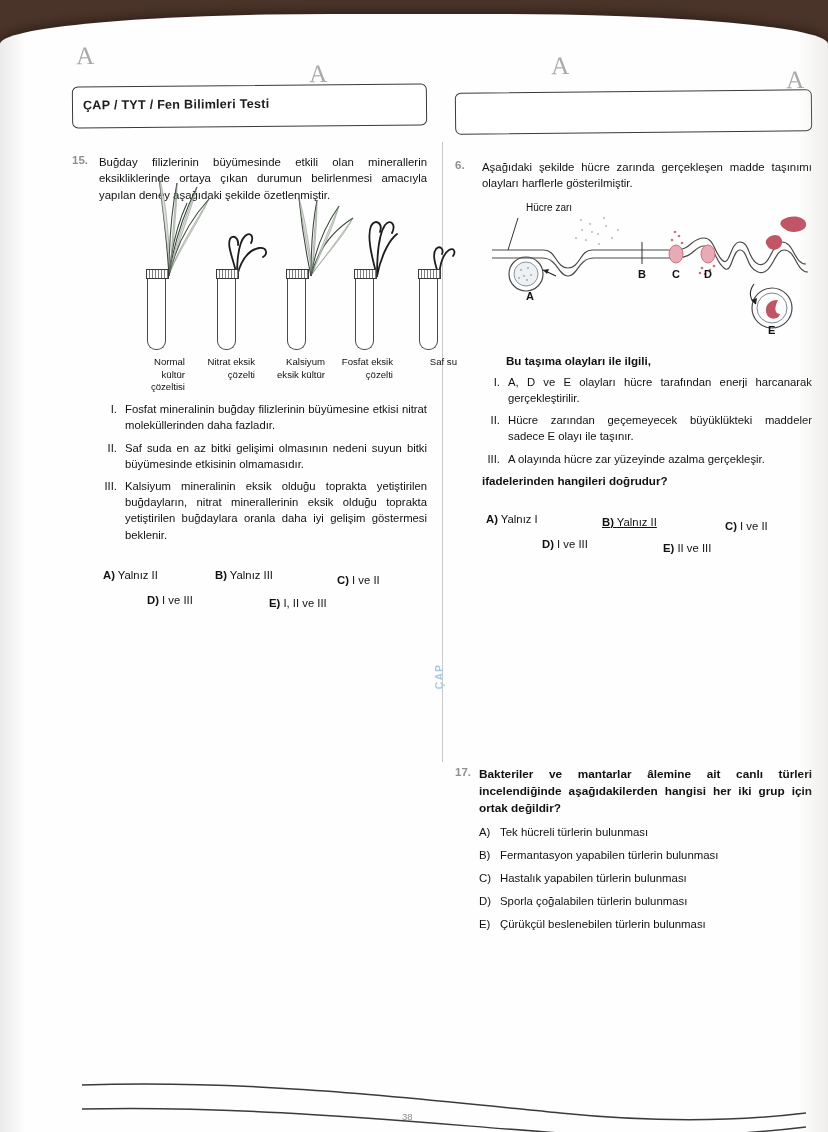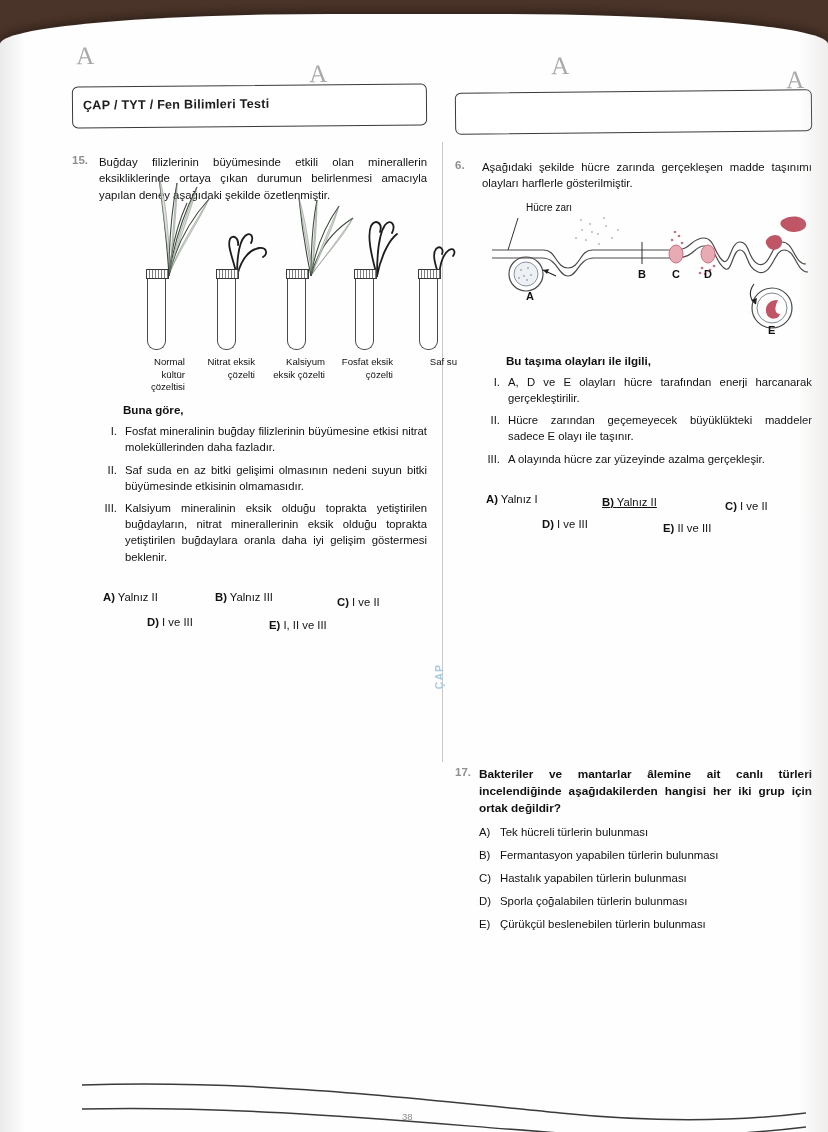--- a/index.html
+++ b/index.html
@@ -303,21 +303,21 @@
             <g fill="#d7ddd4" opacity=".85" stroke="#5a6b5a" stroke-width=".5">
               <path d="M2 12 C8 32 13 62 15 88 C10 58 4 30 2 12z"></path>
               <path d="M20 14 C18 38 16 64 15 88 C18 62 20 34 20 14z"></path>
               <path d="M42 20 C32 44 20 70 15 88 C24 66 36 42 42 20z"></path>
               <path d="M56 32 C42 52 24 76 15 88 C26 72 46 52 56 32z"></path>
             </g>
           </svg>
           <div class="tube-glass">
             <div class="tube-plug"></div>
           </div>
-          <div class="tube-caption">Kalsiyum eksik çözelti</div>
+          <div class="tube-caption">Kalsiyum eksik kültür</div>
         </div>
 
         <div class="tube-unit" style="left:256px;">
           <svg class="sprout" width="52" height="62" viewBox="0 0 52 62">
             <g fill="none" stroke="#1d1d1d" stroke-width="1.8" stroke-linecap="round">
               <path d="M12 60 C6 38 2 20 6 10 C10 2 18 7 15 16"></path>
               <path d="M12 60 C12 36 14 18 20 9 C26 2 31 9 27 17"></path>
               <path d="M12 60 C16 40 24 24 32 18"></path>
             </g>
           </svg>
@@ -334,21 +334,20 @@
               <path d="M10 32 C11 20 14 10 20 6 C25 3 27 8 24 12"></path>
             </g>
           </svg>
           <div class="tube-glass">
             <div class="tube-plug"></div>
           </div>
           <div class="tube-caption">Saf su</div>
         </div>
       </div>
 
-      <div class="q-lead">Buna göre,</div>
 
       <div class="roman-list">
         <div class="roman-item">
           <span class="roman-lbl">I.</span>
           <span class="roman-txt">Fosfat mineralinin buğday filizlerinin büyümesine etkisi nitrat moleküllerinden daha fazladır.</span>
         </div>
         <div class="roman-item">
           <span class="roman-lbl">II.</span>
           <span class="roman-txt">Saf suda en az bitki gelişimi olmasının nedeni suyun bitki büyümesinde etkisinin olmamasıdır.</span>
         </div>
@@ -462,20 +461,21 @@
         <div class="roman-item">
           <span class="roman-lbl">II.</span>
           <span class="roman-txt">Hücre zarından geçemeyecek büyüklükteki maddeler sadece E olayı ile taşınır.</span>
         </div>
         <div class="roman-item">
           <span class="roman-lbl">III.</span>
           <span class="roman-txt">A olayında hücre zar yüzeyinde azalma gerçekleşir.</span>
         </div>
       </div>
 
+      <div class="q-ask"><span>ifadelerinden hangileri </span><span>doğrudur?</span></div>
 
       <div class="choices-grid">
         <span class="choice" style="left:4px;   top:0px;"><b>A)</b> <span>Yalnız I</span></span>
         <span class="choice" style="left:120px; top:3px;text-decoration:underline;"><b>B)</b> <span>Yalnız II</span></span>
         <span class="choice" style="left:243px; top:7px;"><b>C)</b> <span>I ve II</span></span>
         <span class="choice" style="left:60px;  top:25px;"><b>D)</b> <span>I ve III</span></span>
         <span class="choice" style="left:181px; top:29px;"><b>E)</b> <span>II ve III</span></span>
       </div>
     </div>
   </div>

